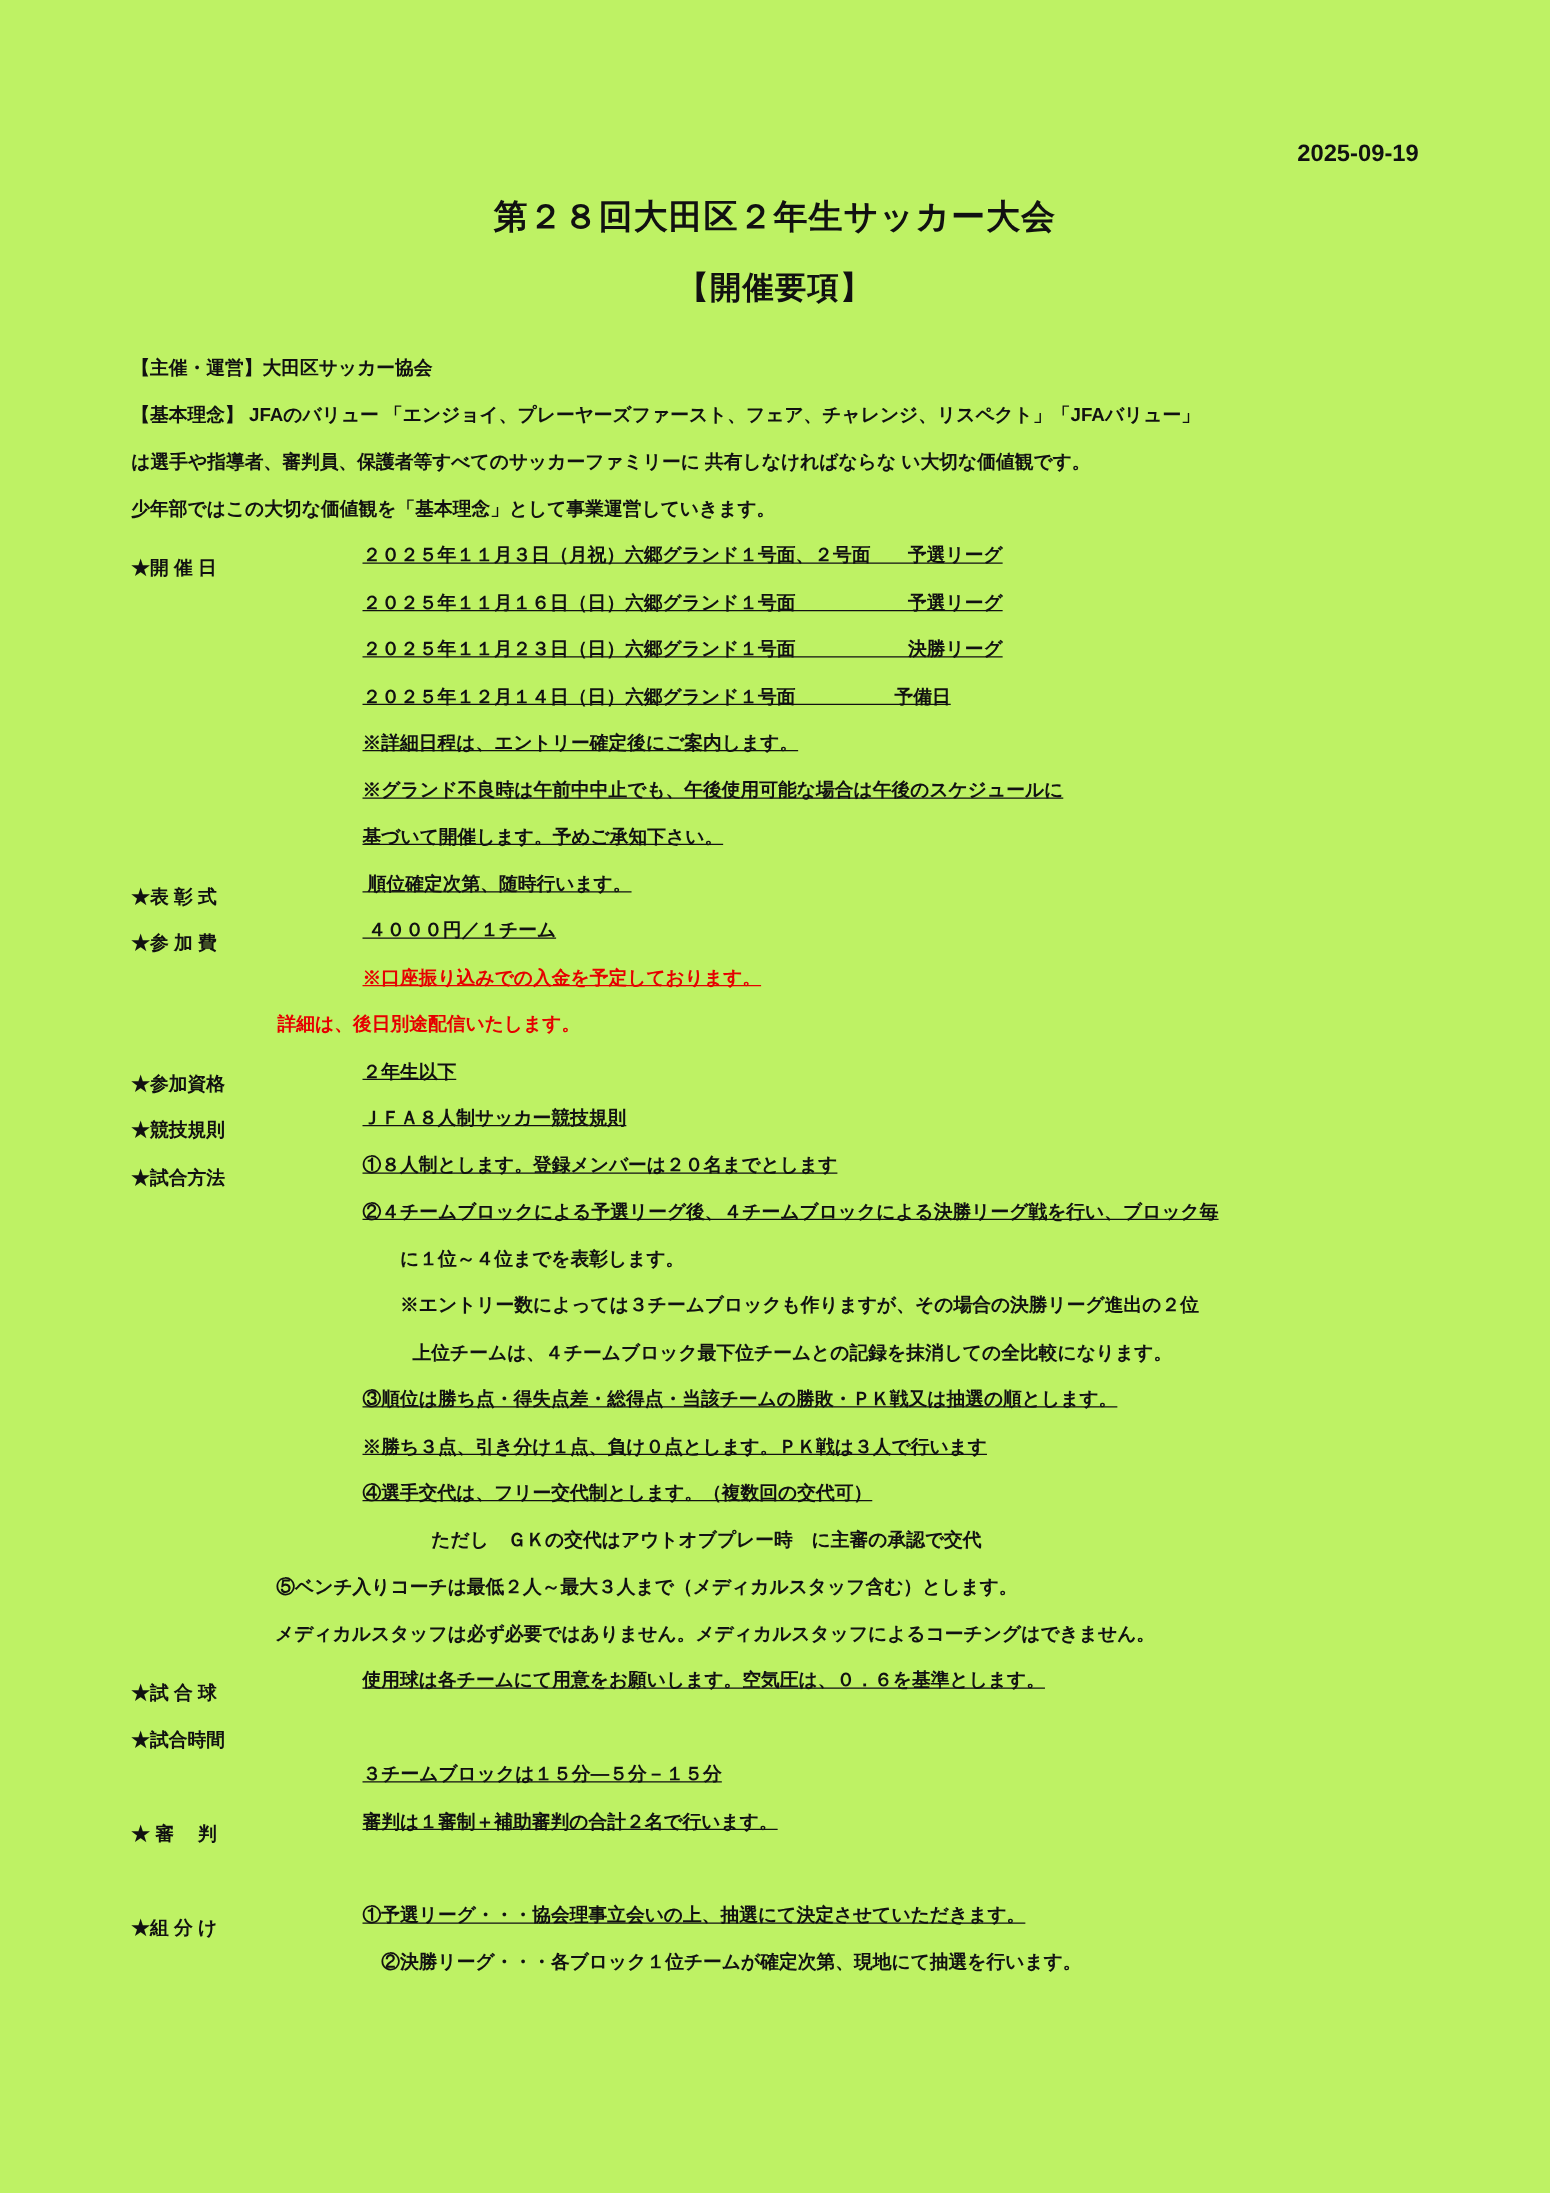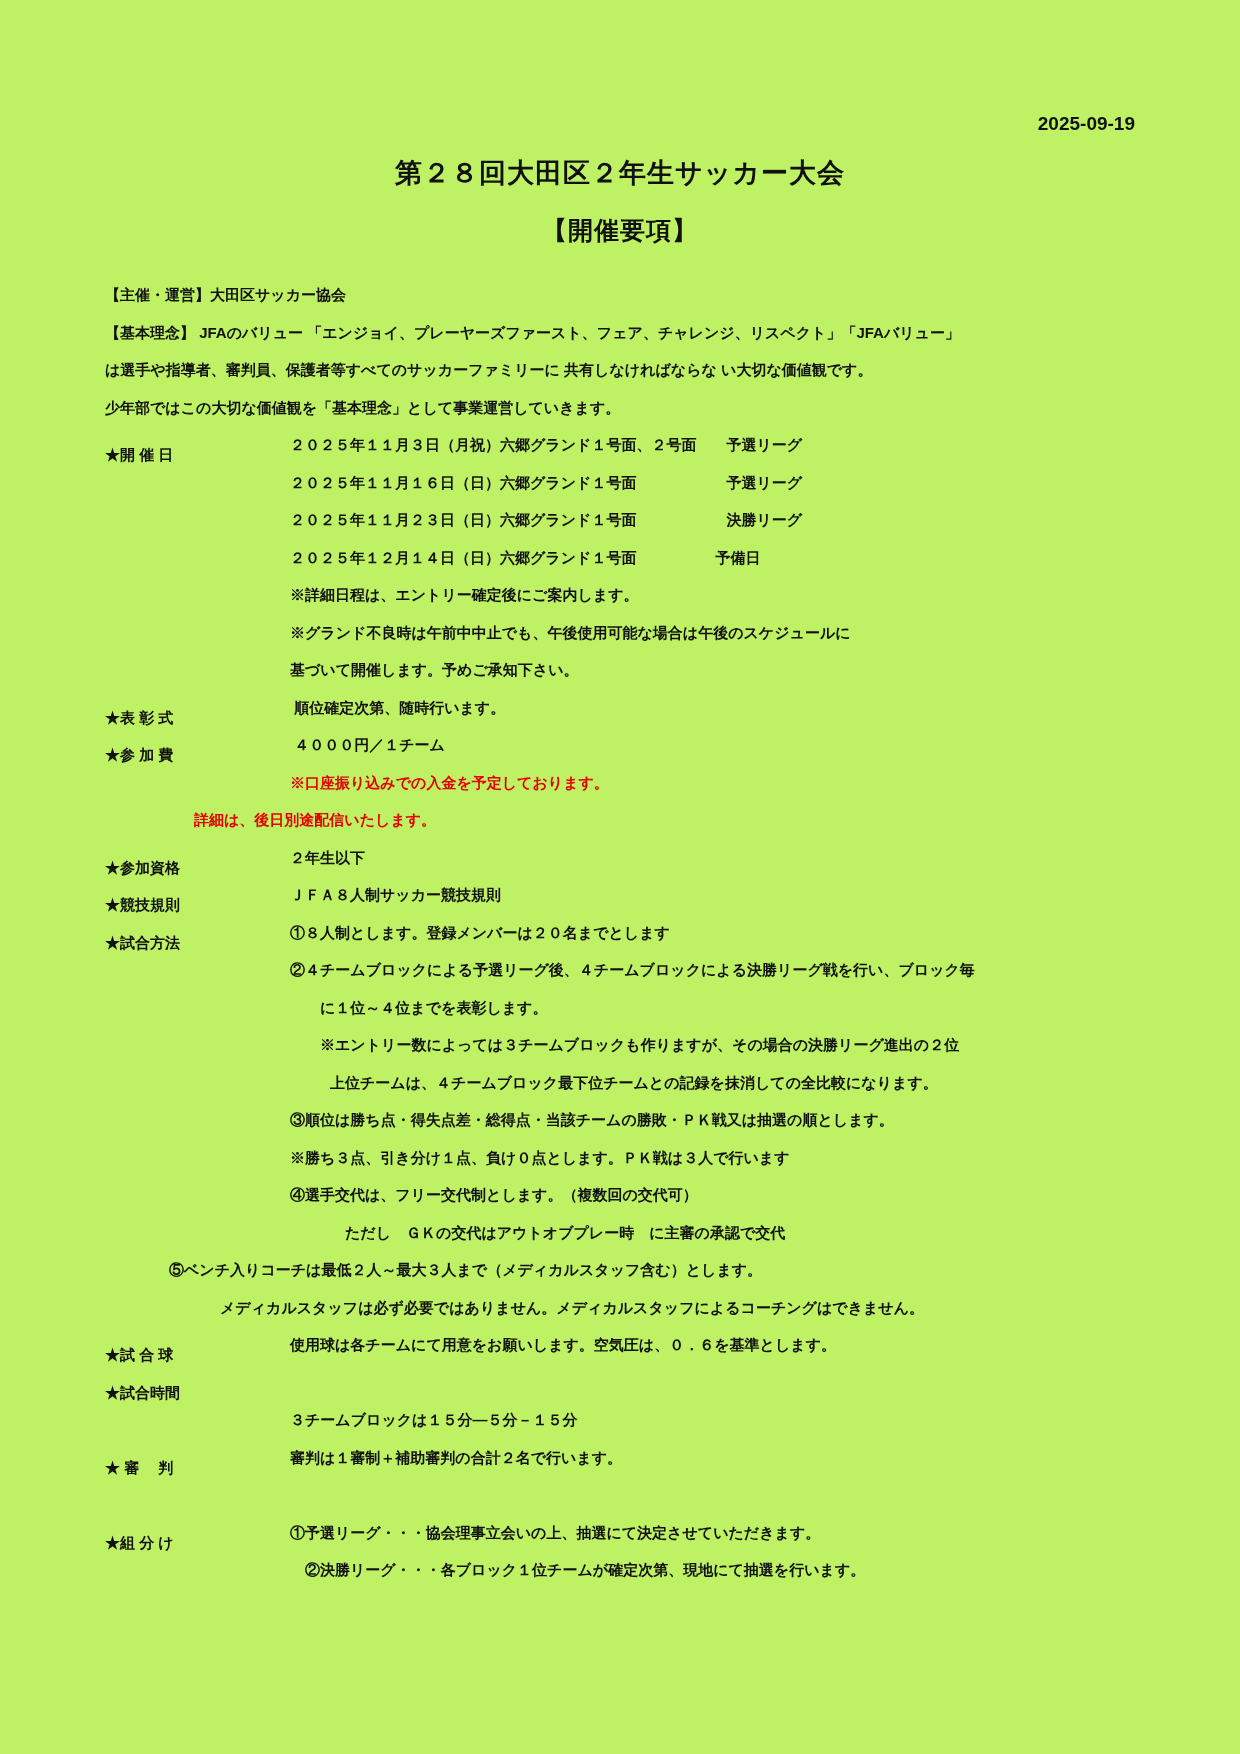--- a/index.html
+++ b/index.html
@@ -47,26 +47,26 @@
     white-space:pre;
   }
   .label{
     position:absolute;
     left:0;
     top:10px;
     white-space:pre;
   }
   .txt{display:inline-block;}
   .ind-none{margin-left:0;}
-  .ind-content{margin-left:185px;}
-  .ind-red2{margin-left:89px;}
+  .ind-content{margin-left:185px;text-decoration:underline;}
+  .ind-red2{margin-left:117px;}
   .ind-plus1{margin-left:215px;}
   .ind-plus2{margin-left:225px;}
   .ind-tadashi{margin-left:240px;}
-  .ind-five{margin-left:64px;}
+  .ind-five{margin-left:116px;}
   .ind-medical{margin-left:115px;}
   .ind-group2{margin-left:200px;}
   .red{color:#e60000;}
 </style>
 </head>
 <body>
 
 <div class="page">
   <div class="date-row">2025-09-19</div>
   <h1 class="doc-title">第２８回大田区２年生サッカー大会</h1>

